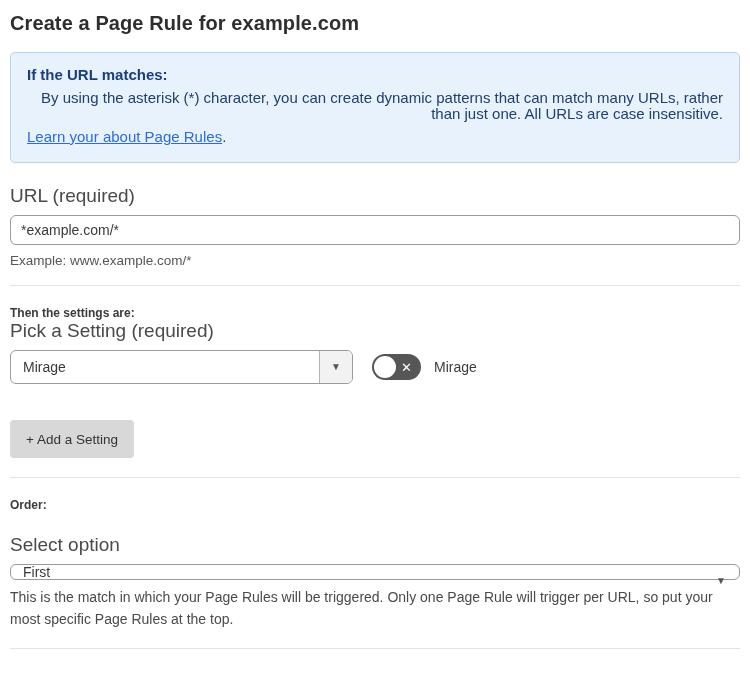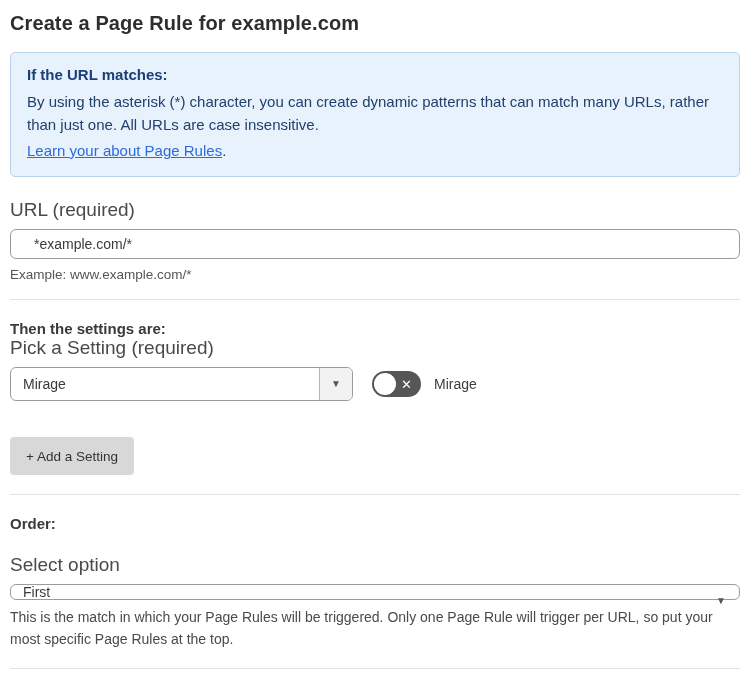--- a/index.html
+++ b/index.html
@@ -28,59 +28,60 @@
     color: #22406e;
   }
   .info-heading {
     font-size: 15px;
     font-weight: bold;
     color: #1a3e7a;
     margin-bottom: 7px;
   }
   .info-body {
     font-size: 15px;
-    line-height: 23px;
+    line-height: 16px;
     margin-bottom: 4px;
     max-width: 706px;
+    text-align: right;
   }
   .info-link-line { font-size: 15px; line-height: 22px; }
   .info-link {
     color: #2e6bd9;
     text-decoration: underline;
     cursor: pointer;
   }
   .field-label {
     font-size: 19px;
     color: #4a4a4a;
     margin-bottom: 8px;
   }
   .text-input {
     width: 730px;
     height: 30px;
     border: 1px solid #9b9b9b;
     border-radius: 6px;
-    padding: 0 23px;
+    padding: 0 10px;
     font-size: 14px;
     font-family: "Liberation Sans", "DejaVu Sans", sans-serif;
     color: #3a3a3a;
     background: #ffffff;
     outline: none;
   }
   .helper-text {
     font-size: 13.5px;
     color: #565656;
     margin-top: 8px;
   }
   .divider {
     border: none;
     border-top: 1px solid #e4e4e4;
     margin: 17px 0 0 0;
   }
   .section-heading {
-    font-size: 15px;
+    font-size: 12px;
     font-weight: bold;
     color: #3a3a3a;
     margin-top: 20px;
   }
   .setting-label { }
   .setting-row {
     display: flex;
     align-items: center;
     margin-top: 1px;
   }

